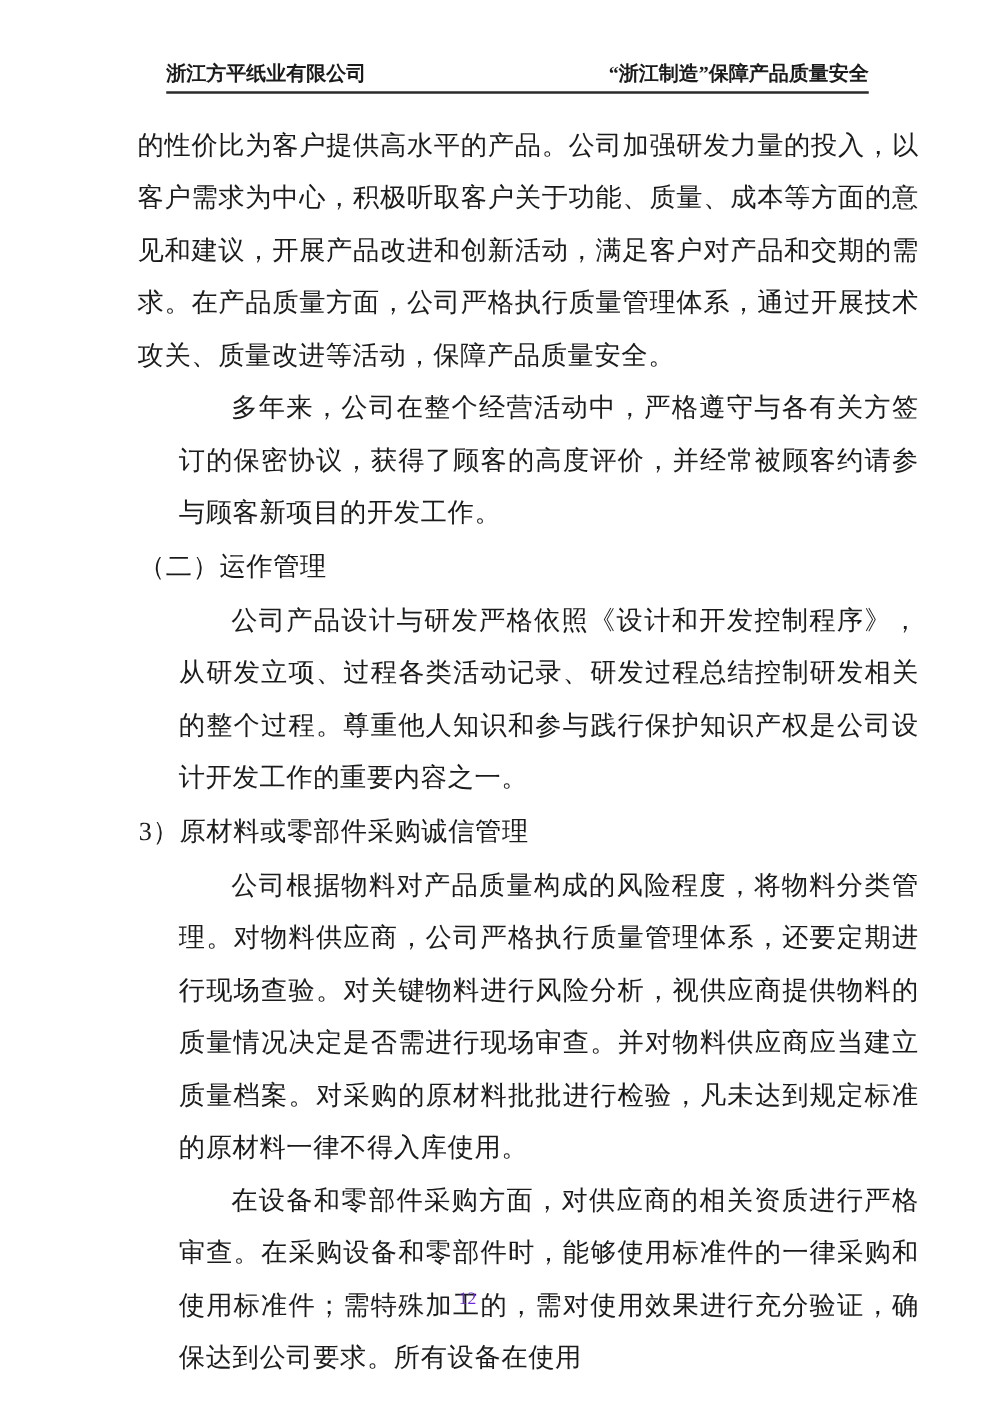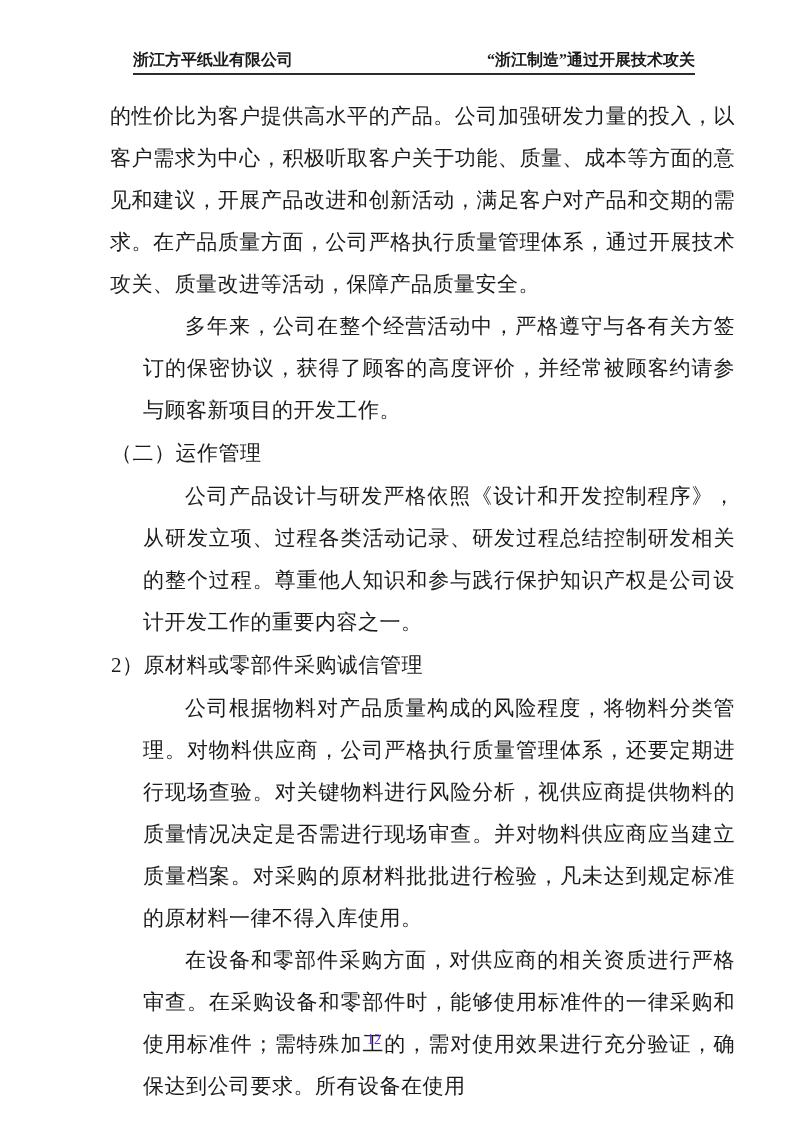--- a/index.html
+++ b/index.html
@@ -70,29 +70,29 @@
     color: #6d28d9;
   }
 </style>
 </head>
 <body>
 
 <div class="page">
 
   <div class="page-header">
     <span>浙江方平纸业有限公司</span>
-    <span>“浙江制造”通过开展技术攻关</span>
+    <span>“浙江制造”保障产品质量安全</span>
   </div>
 
   <div class="doc-body">
     <p>的性价比为客户提供高水平的产品。公司加强研发力量的投入，以客户需求为中心，积极听取客户关于功能、质量、成本等方面的意见和建议，开展产品改进和创新活动，满足客户对产品和交期的需求。在产品质量方面，公司严格执行质量管理体系，通过开展技术攻关、质量改进等活动，保障产品质量安全。</p>
     <p class="indent">多年来，公司在整个经营活动中，严格遵守与各有关方签订的保密协议，获得了顾客的高度评价，并经常被顾客约请参与顾客新项目的开发工作。</p>
     <div class="heading">（二）运作管理</div>
     <p class="indent">公司产品设计与研发严格依照《设计和开发控制程序》，从研发立项、过程各类活动记录、研发过程总结控制研发相关的整个过程。尊重他人知识和参与践行保护知识产权是公司设计开发工作的重要内容之一。</p>
-    <div class="heading">2）原材料或零部件采购诚信管理</div>
+    <div class="heading">3）原材料或零部件采购诚信管理</div>
     <p class="indent">公司根据物料对产品质量构成的风险程度，将物料分类管理。对物料供应商，公司严格执行质量管理体系，还要定期进行现场查验。对关键物料进行风险分析，视供应商提供物料的质量情况决定是否需进行现场审查。并对物料供应商应当建立质量档案。对采购的原材料批批进行检验，凡未达到规定标准的原材料一律不得入库使用。</p>
     <p class="indent">在设备和零部件采购方面，对供应商的相关资质进行严格审查。在采购设备和零部件时，能够使用标准件的一律采购和使用标准件；需特殊加工的，需对使用效果进行充分验证，确保达到公司要求。所有设备在使用</p>
   </div>
 
   <div class="page-footer">
     <span>12</span>
   </div>
 
 </div>
 

